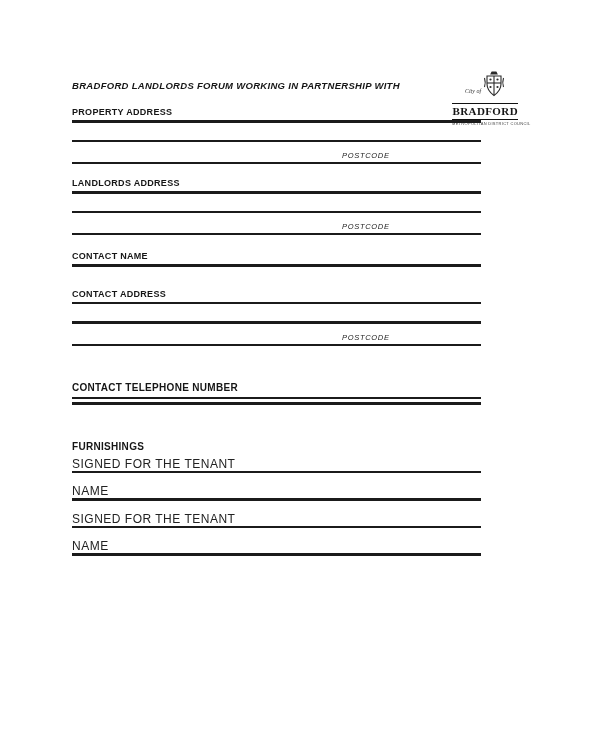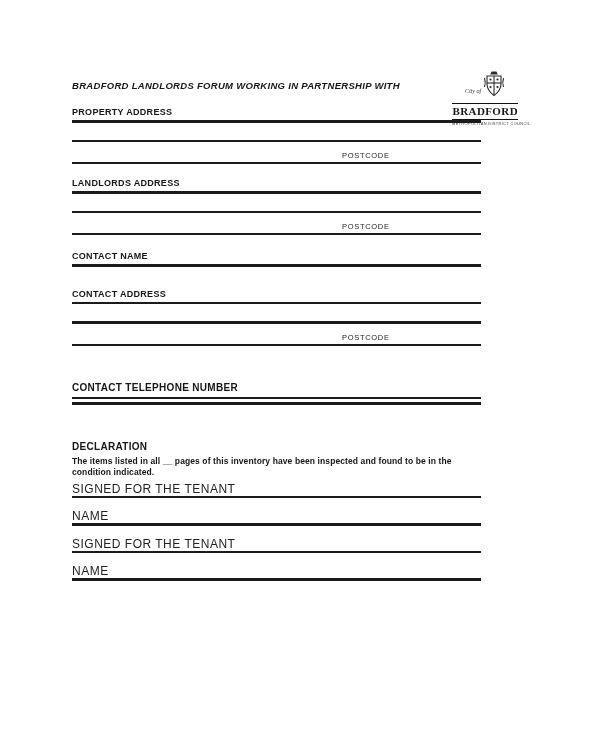--- a/index.html
+++ b/index.html
@@ -37,21 +37,21 @@
     }
 
     .fline { height: 2.5px; background: #1b1b1b; }
 
     .postcode-row {
       position: relative; height: 14px;
       border-bottom: 2.5px solid #1b1b1b;
     }
     .postcode-row .pc {
       position: absolute; left: 270px; bottom: 2px;
-      font-size: 7.5px; letter-spacing: 0.7px; color: #222;
+      font-size: 7.5px; letter-spacing: 0.7px; color: #222; font-style: italic;
     }
 
     .decl-heading { font-size: 10px; font-weight: bold; letter-spacing: 0.3px; line-height: 12px; }
     .decl-body {
       font-size: 8.5px; font-weight: bold; line-height: 11px;
       width: 412px; letter-spacing: 0.1px;
     }
 
     
     .logo {
@@ -134,22 +134,21 @@
     <div class="fline" style="margin-top:17px"></div>
     <div class="postcode-row" style="margin-top:6px">
       <span class="pc">POSTCODE</span>
     </div>
 
     <div class="lbl lbl-big" style="margin-top:36px">CONTACT TELEPHONE NUMBER</div>
     <div class="fline" style="margin-top:3px"></div>
 
     <div class="fline" style="margin-top:3px"></div>
 
-    <div class="decl-heading" style="margin-top:36px">DECLARATION</div>
-    <div class="decl-body" style="margin-top:3px">The items listed in all __ pages of this inventory have been inspected and found to be in the condition indicated.</div>
+    <div class="decl-heading" style="margin-top:36px">FURNISHINGS</div>
 
     <div class="lbl-sm" style="margin-top:6px">SIGNED FOR THE TENANT</div>
     <div class="fline" style="margin-top:2px"></div>
 
     <div class="lbl-sm" style="margin-top:13px">NAME</div>
     <div class="fline" style="margin-top:2px"></div>
 
     <div class="lbl-sm" style="margin-top:13px">SIGNED FOR THE TENANT</div>
     <div class="fline" style="margin-top:2px"></div>
 

